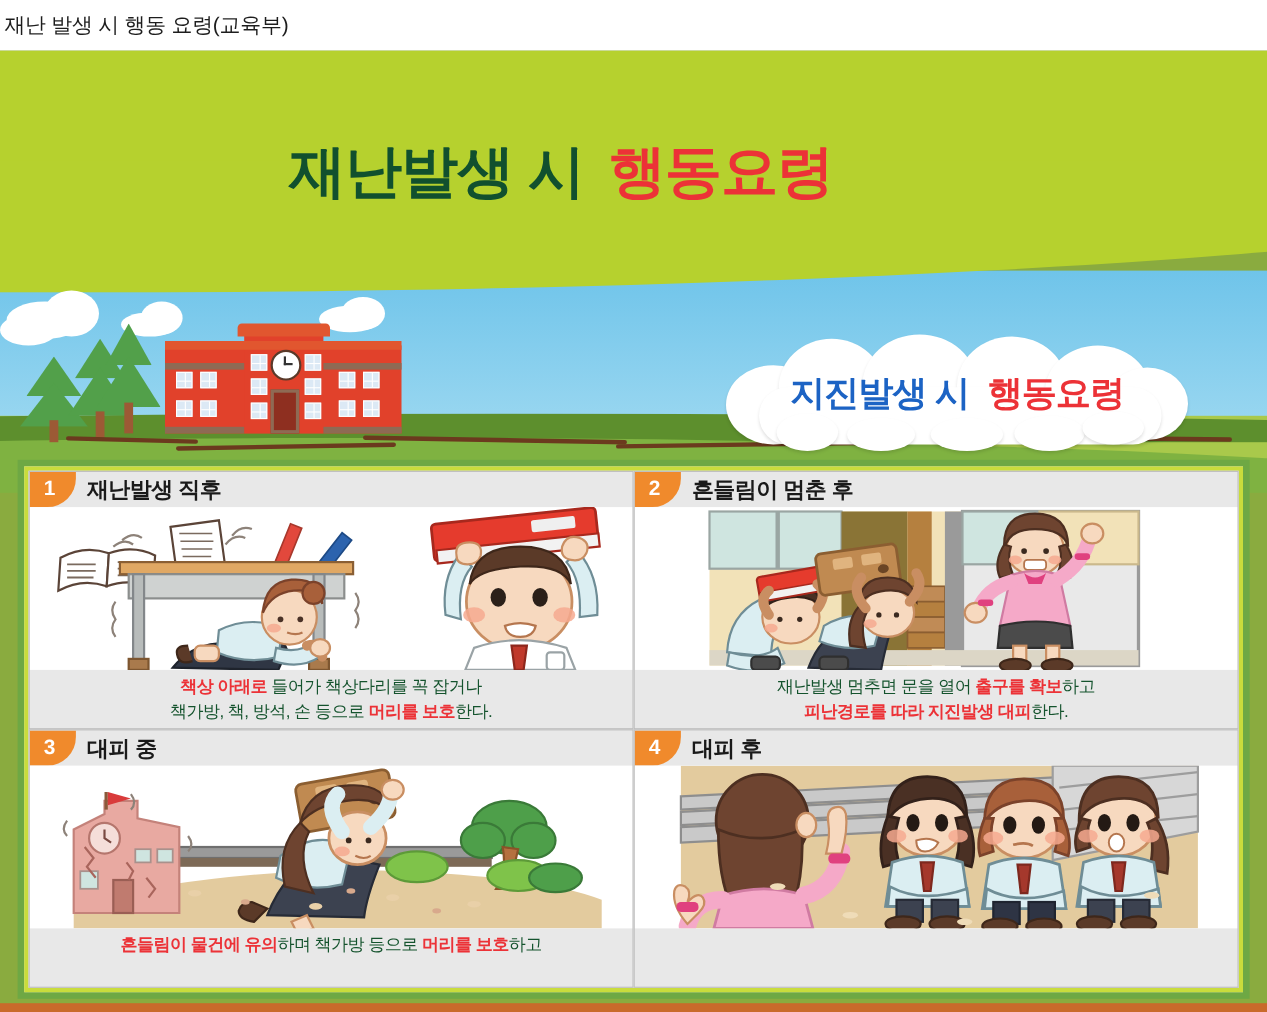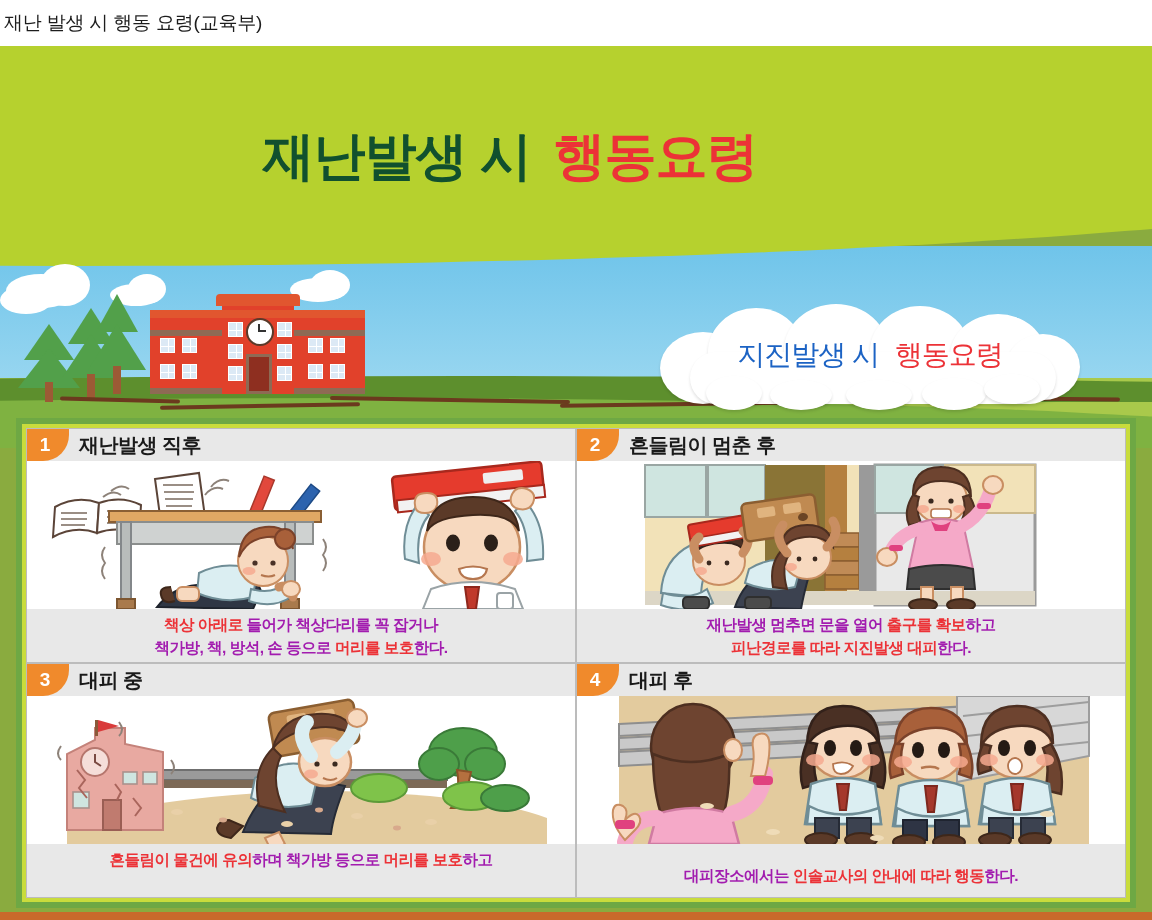--- a/index.html
+++ b/index.html
@@ -55,41 +55,41 @@
   .clock-f{position:absolute;left:96px;top:22px;width:24px;height:24px;border-radius:50%;background:#fff;border:2px solid #5a3a2a;}
   .clock-f i{position:absolute;background:#333;}
 
   .fissure{position:absolute;top:352px;height:4px;background:#6b3a1e;border-radius:2px;}
 
   
   .bubble{position:absolute;left:660px;top:258px;width:420px;height:106px;z-index:7;}
   .bubble .puff{position:absolute;background:#fff;border-radius:50%;
       box-shadow:0 2px 3px rgba(0,0,0,.12);}
   .bubble-text{position:absolute;left:0;top:32px;width:420px;text-align:center;z-index:3;}
-  .bubble-text span{font-size:28px;font-weight:normal;letter-spacing:-1px;}
+  .bubble-text span{font-size:32px;font-weight:bold;letter-spacing:-1px;}
   .b-blue{color:#1c63c4;}
   .b-red{color:#ec3237;}
 
   
   .frame{position:absolute;left:16px;top:372px;width:1120px;height:490px;
      background:#6ea844;padding:6px;box-sizing:border-box;}
   .frame-in{width:100%;height:100%;background:#e4e4e4;border:4px solid #c9dc3c;box-sizing:border-box;
      display:grid;grid-template-columns:1fr 1fr;grid-template-rows:1fr 1fr;}
 
   .panel{position:relative;background:#e8e8e8;border:1px solid #bcbcbc;box-sizing:border-box;overflow:hidden;}
   .panel-head{position:relative;height:32px;display:flex;align-items:center;}
   .badge{position:relative;width:42px;height:32px;background:#f08a2c;
       border-radius:0 0 26px 0;color:#fff;font-weight:bold;font-size:19px;
       display:flex;align-items:center;justify-content:center;padding-right:6px;box-sizing:border-box;}
   .panel-title{font-size:20px;font-weight:bold;color:#1a1a1a;margin-left:10px;letter-spacing:-0.5px;}
   .panel-art{position:relative;height:148px;background:#fff;overflow:hidden;}
   .panel-cap{position:relative;padding:6px 0 0 0;text-align:center;}
   .panel-cap p{margin:0 0 2px 0;font-size:15.5px;color:#222;letter-spacing:-0.5px;line-height:1.35;}
   .r{color:#ec3237;font-weight:bold;}
-  .k{color:#a21caf;font-weight:bold;}
+  .k{color:#14532d;font-weight:normal;}
 
   .footer-strip{position:absolute;left:0;top:866px;width:1152px;height:8px;background:#c96a2b;}
 </style>
 </head>
 <body>
 
 <div id="caption-bar">
   <span class="cap">재난 발생 시 행동 요령(교육부)</span>
 </div>
 
@@ -547,22 +547,19 @@
               <ellipse cx="62" cy="134" rx="16" ry="7" fill="#5b3a28" stroke="#3e271a" stroke-width="2"></ellipse>
             </g>
             <g fill="#efdcb8">
               <ellipse cx="130" cy="110" rx="7" ry="3"></ellipse>
                 <ellipse cx="196" cy="136" rx="7" ry="3"></ellipse>
               <ellipse cx="300" cy="142" rx="7" ry="3"></ellipse>
                 <ellipse cx="470" cy="118" rx="7" ry="3"></ellipse>
             </g>
           </svg>
         </div>
-        <div class="panel-cap" style="padding-top:22px;">
-          <p><span class="k">대피장소에서는 </span><span class="r">인솔교사의 안내에 따라 행동</span><span class="k">한다.</span></p>
-        </div>
       </div>
 
     </div>
   </div>
 
   <div class="footer-strip"></div>
 </div>
 
 </body></html>

